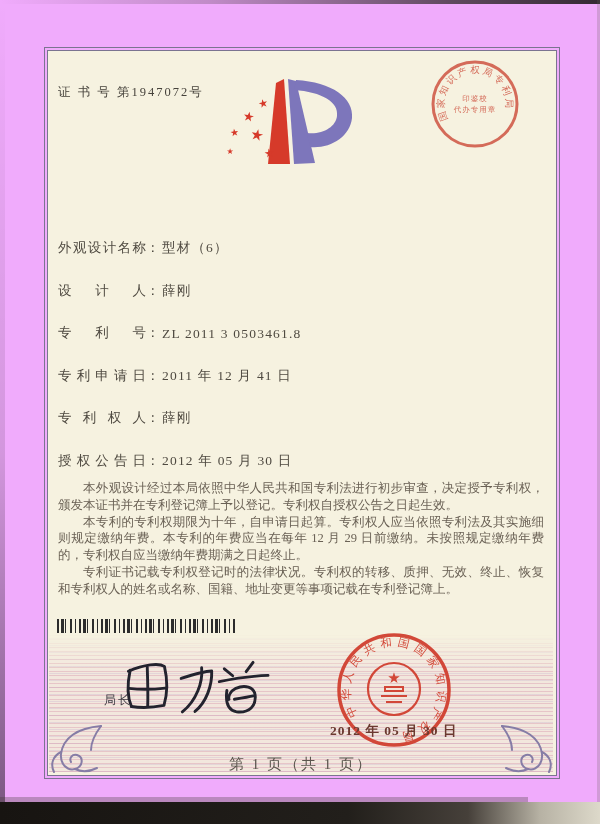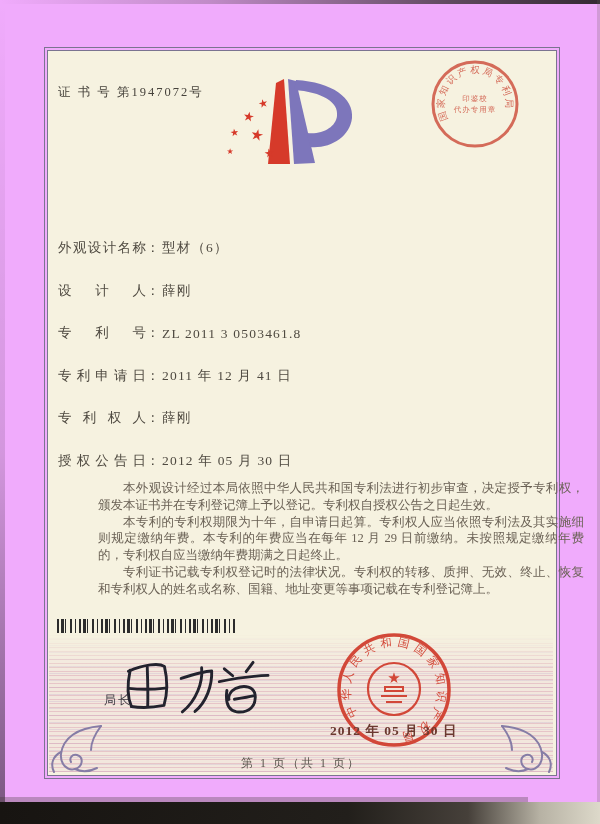--- a/index.html
+++ b/index.html
@@ -37,38 +37,38 @@
   .logo{position:absolute;z-index:2;left:218px;top:74px;width:150px;height:98px;}
   .title{position:absolute;z-index:2;left:0;right:0;top:168px;text-align:center;
     font-size:31px;font-weight:700;letter-spacing:9px;color:#33302a;}
   .fields{position:absolute;z-index:2;left:58px;top:243px;width:480px;}
   .field-row{display:flex;align-items:flex-end;height:14px;margin-bottom:28.5px;
     font-size:13.5px;color:#4f4a41;}
   .field-label{display:inline-block;width:88px;text-align:justify;text-align-last:justify;}
   .field-colon{width:16px;}
   .field-value{letter-spacing:1.2px;}
   .paragraphs{position:absolute;z-index:2;left:58px;top:480px;width:486px;
-    font-size:12.5px;line-height:16.8px;color:#6a6155;text-align:justify;margin-left:40px;}
+    font-size:12.5px;line-height:16.8px;color:#6a6155;text-align:justify;}
   .paragraphs p{margin:0;text-indent:2em;}
   .barcode{position:absolute;z-index:2;left:57px;top:619px;width:180px;height:14px;
     background:repeating-linear-gradient(90deg,
       #2c2c2c 0 2px,transparent 2px 4px,
       #2c2c2c 4px 7px,transparent 7px 8px,
       #2c2c2c 8px 9px,transparent 9px 13px,
       #2c2c2c 13px 15px,transparent 15px 18px,
       #2c2c2c 18px 19px,transparent 19px 22px);}
   .signer{position:absolute;z-index:3;left:104px;top:692px;font-size:12px;letter-spacing:2px;color:#3d3a41;}
   .signature{position:absolute;z-index:3;left:118px;top:646px;width:172px;height:76px;transform:rotate(-2deg);}
   .seal{position:absolute;}
   .seal-top{z-index:2;left:429px;top:58px;width:92px;height:92px;opacity:.8;}
   .seal-bottom{z-index:3;left:335px;top:631px;width:118px;height:118px;opacity:.92;}
   .seal-date{position:absolute;z-index:4;left:330px;top:722px;font-size:13.5px;font-weight:700;
     letter-spacing:1px;color:#6b3a30;}
   .footer{position:absolute;z-index:3;left:47px;top:755px;width:508px;text-align:center;
-    font-size:12px;letter-spacing:2px;color:#5b564e;}
+    font-size:15px;letter-spacing:2px;color:#5b564e;}
 </style>
 </head>
 <body>
 
 <div class="page">
 
   <div class="edge-top"></div>
   <div class="edge-left"></div>
   <div class="edge-right"></div>
   <div class="edge-bottom2"></div>

